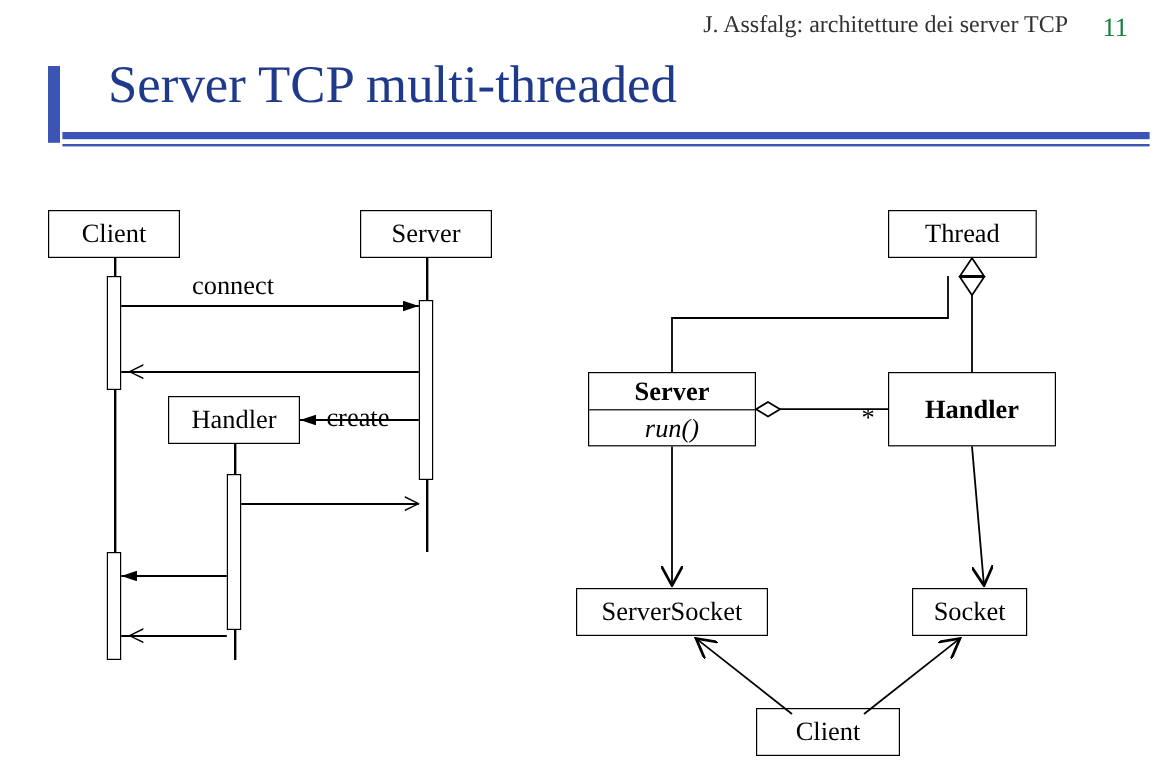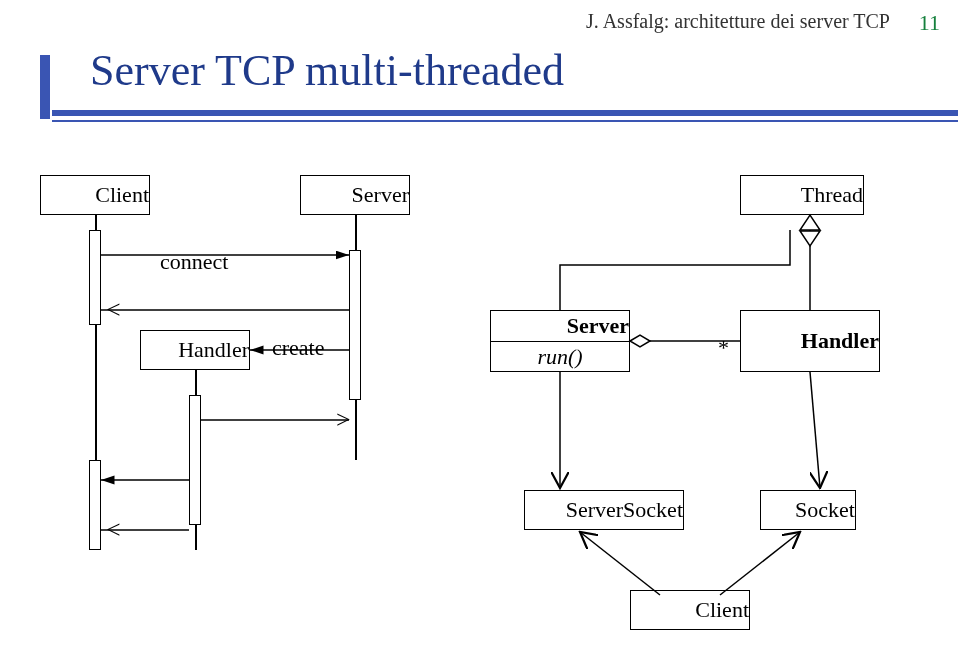--- a/index.html
+++ b/index.html
@@ -60,21 +60,21 @@
 
   .box {
     position: absolute;
     background: #fff;
     border: 1.5px solid #000;
     font-size: 22px;
     text-align: center;
     display: flex;
     flex-direction: column;
     justify-content: center;
-    align-items: flex-end;
+    align-items: center;
     box-sizing: border-box;
   }
   .lbl {
     position: absolute;
     font-size: 22px;
     color: #000;
   }
   .lifeline {
     position: absolute;
     width: 1.5px;
@@ -129,21 +129,21 @@
 <div class="activation" style="left:349px; top:250px; height:150px;"></div>
 
 <div class="box" style="left:140px; top:330px; width:110px; height:40px;">
   <span>Handler</span>
 </div>
 
 <div class="lifeline" style="left:195px; top:370px; height:180px;"></div>
 
 <div class="activation" style="left:189px; top:395px; height:130px;"></div>
 
-<div class="lbl" style="left:160px; top:225px;margin-top:24px;">connect</div>
+<div class="lbl" style="left:160px; top:225px;">connect</div>
 
 <div class="lbl" style="left:272px; top:335px;">create</div>
 
 <svg style="left:0; top:0;" width="500" height="600">
   <defs>
     <marker id="arrF" markerWidth="10" markerHeight="10" refX="9" refY="3" orient="auto">
       <path d="M0,0 L9,3 L0,6 Z" fill="#000"></path>
     </marker>
   </defs>
 
@@ -169,21 +169,21 @@
 
 <div class="box" style="left:490px; top:310px; width:140px; height:62px; padding:0;">
   <div style="height:30px; line-height:30px; font-weight:bold;">Server</div>
   <div class="multi-row" style="height:30px; line-height:30px;">run()</div>
 </div>
 
 <div class="box" style="left:740px; top:310px; width:140px; height:62px; padding:0;">
   <div style="height:30px; line-height:30px; font-weight:bold;">Handler</div>
 </div>
 
-<div class="box" style="left:480px; top:490px; width:160px; height:40px;margin-left:44px;">
+<div class="box" style="left:480px; top:490px; width:160px; height:40px;">
   <span>ServerSocket</span>
 </div>
 
 <div class="box" style="left:760px; top:490px; width:96px; height:40px;">
   <span>Socket</span>
 </div>
 
 <div class="box" style="left:630px; top:590px; width:120px; height:40px;">
   <span>Client</span>
 </div>

